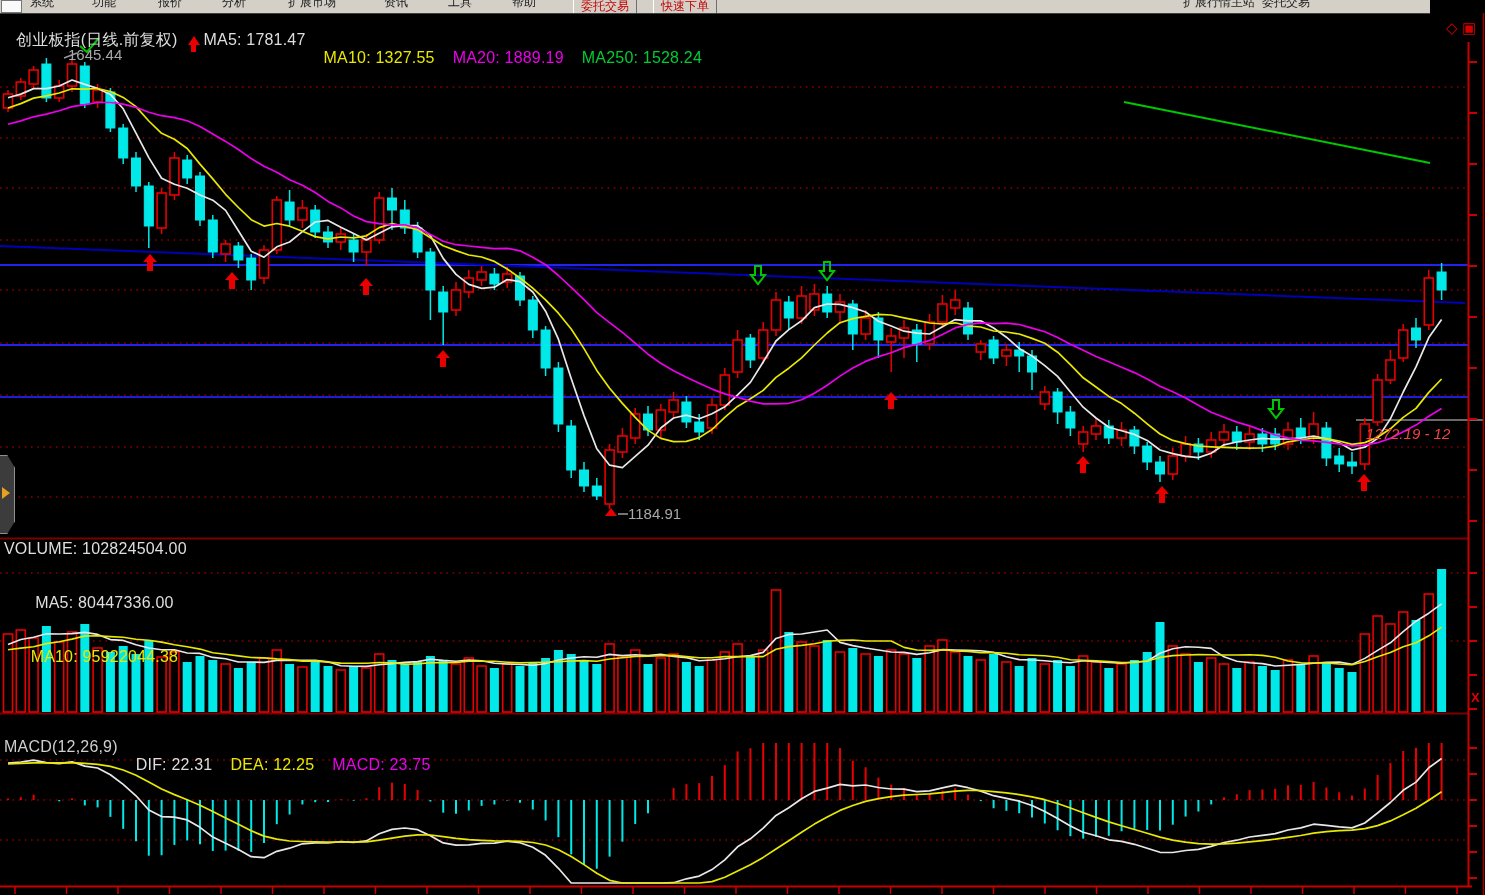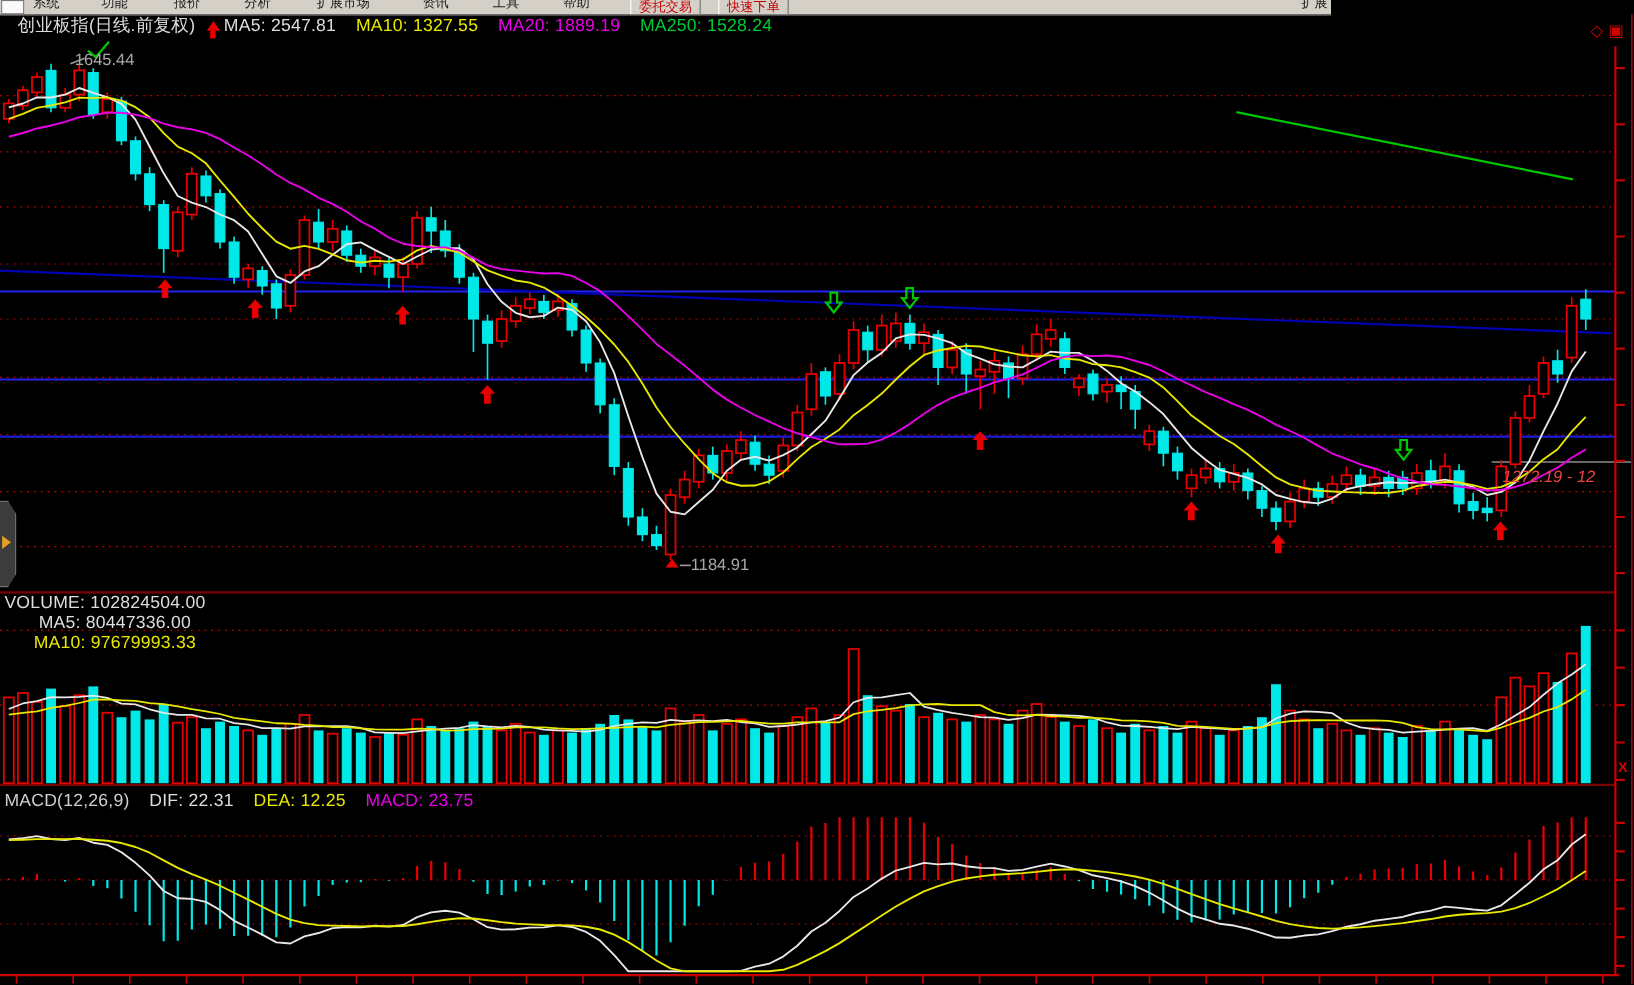--- a/index.html
+++ b/index.html
@@ -1,32 +1,32 @@
 <!DOCTYPE html>
 <html><head>
 <meta charset="utf-8">
 <style>
   html,body{margin:0;padding:0;background:#000;width:1485px;height:895px;overflow:hidden;
     font-family:"Liberation Sans", sans-serif;}
   #stage{position:relative;width:1485px;height:895px;background:#000;}
   #chart-svg{position:absolute;left:0;top:0;z-index:1;}
   .overlay{position:absolute;z-index:2;white-space:nowrap;}
   
-  #menubar{position:absolute;left:0;top:0;width:1210px;height:13px;background:#d4d0c8;
+  #menubar{position:absolute;left:0;top:0;width:1430px;height:13px;background:#d4d0c8;
     border-bottom:1px solid #404040;z-index:3;overflow:hidden;}
   .menu-item{position:absolute;top:-6px;font-size:12px;color:#1a1a1a;}
   .menu-btn{position:absolute;top:-3px;height:15px;width:62px;background:#d4d0c8;
     border:1px solid;border-color:#ffffff #6f6f6f #6f6f6f #ffffff;text-align:center;overflow:hidden;}
   .menu-btn span{display:block;margin-top:0px;font-size:12px;color:#c40000;}
   #app-icon{position:absolute;left:1px;top:0;width:19px;height:11px;background:#fafafa;border:1px solid #777;}
   
   .pane-header{display:flex;align-items:center;font-size:16px;letter-spacing:0.2px;}
   .hdr-white{color:#dedede;} .hdr-yellow{color:#e8e800;} .hdr-magenta{color:#ea00ea;}
   .hdr-green{color:#00cc33;} .hdr-gray{color:#cfcfcf;text-align:center;}
-  .hdr-gap{margin-left:18px;}
+  .hdr-gap{margin-left:18px;margin-top:36px;}
   .up-arrow-glyph{display:inline-block;width:0;height:0;border-left:6px solid transparent;
     border-right:6px solid transparent;border-bottom:9px solid #e80000;position:relative;margin:0 4px 0 10px;}
   .up-arrow-glyph:after{content:"";position:absolute;left:-2.5px;top:9px;width:5px;height:7px;background:#e80000;}
   .annot{color:#a8a8a8;font-size:15px;}
   #icon-diamond{color:#d40000;font-size:15px;}
   #icon-maxbox{color:#d40000;font-size:15px;}
   #icon-closex{color:#e00000;font-size:13px;font-weight:bold;}
   #left-tab{position:absolute;left:0;top:455px;width:14px;height:77px;background:#3c3c3c;
     border:1px solid #8f8f8f;border-left:none;z-index:2;
     clip-path:polygon(0 0,48% 0,100% 16%,100% 84%,48% 100%,0 100%);}
@@ -628,37 +628,37 @@
     <div class="menu-btn" id="mbtn1" style="left: 653px;">
         <span>快速下单</span>
       </div>
     <span class="menu-item" style="left: 1183px;">扩展行情主站</span>
     <span class="menu-item" style="left: 1262px;">委托交易</span>
   </div>
 
   <div class="overlay pane-header" style="left:16px;top:13px;">
     <span class="hdr-white">创业板指(日线.前复权)</span>
     <span class="up-arrow-glyph"></span>
-    <span class="hdr-white">MA5: 2547.81</span>
+    <span class="hdr-white">MA5: 1781.47</span>
     <span class="hdr-yellow hdr-gap">MA10: 1327.55</span>
     <span class="hdr-magenta hdr-gap">MA20: 1889.19</span>
     <span class="hdr-green hdr-gap">MA250: 1528.24</span>
   </div>
 
   <div class="overlay" id="icon-diamond" style="left:1446px;top:19px;">◇</div>
   <div class="overlay" id="icon-maxbox" style="left:1462px;top:19px;">▣</div>
 
   <div class="overlay annot" style="left:68px;top:46px;">1645.44</div>
   <div class="overlay annot" style="left:628px;top:505px;">1184.91</div>
   <div class="overlay annot" style="left:1366px;top:425px;color:#ef4444;font-style:italic;">1272.19 - 12</div>
 
   <div class="overlay pane-header" style="left:4px;top:540px;flex-direction:column;">
     <span class="hdr-white">VOLUME: 102824504.00</span>
     <span class="hdr-white hdr-gap">MA5: 80447336.00</span>
-    <span class="hdr-yellow hdr-gap">MA10: 97679993.33</span>
+    <span class="hdr-yellow hdr-gap">MA10: 95922044.38</span>
   </div>
 
   <div class="overlay pane-header" style="left:4px;top:720px;">
     <span class="hdr-gray">MACD(12,26,9)</span>
     <span class="hdr-white hdr-gap">DIF: 22.31</span>
     <span class="hdr-yellow hdr-gap">DEA: 12.25</span>
     <span class="hdr-magenta hdr-gap">MACD: 23.75</span>
   </div>
 
   <div class="overlay" id="icon-closex" style="left:1471px;top:690px;">X</div>

